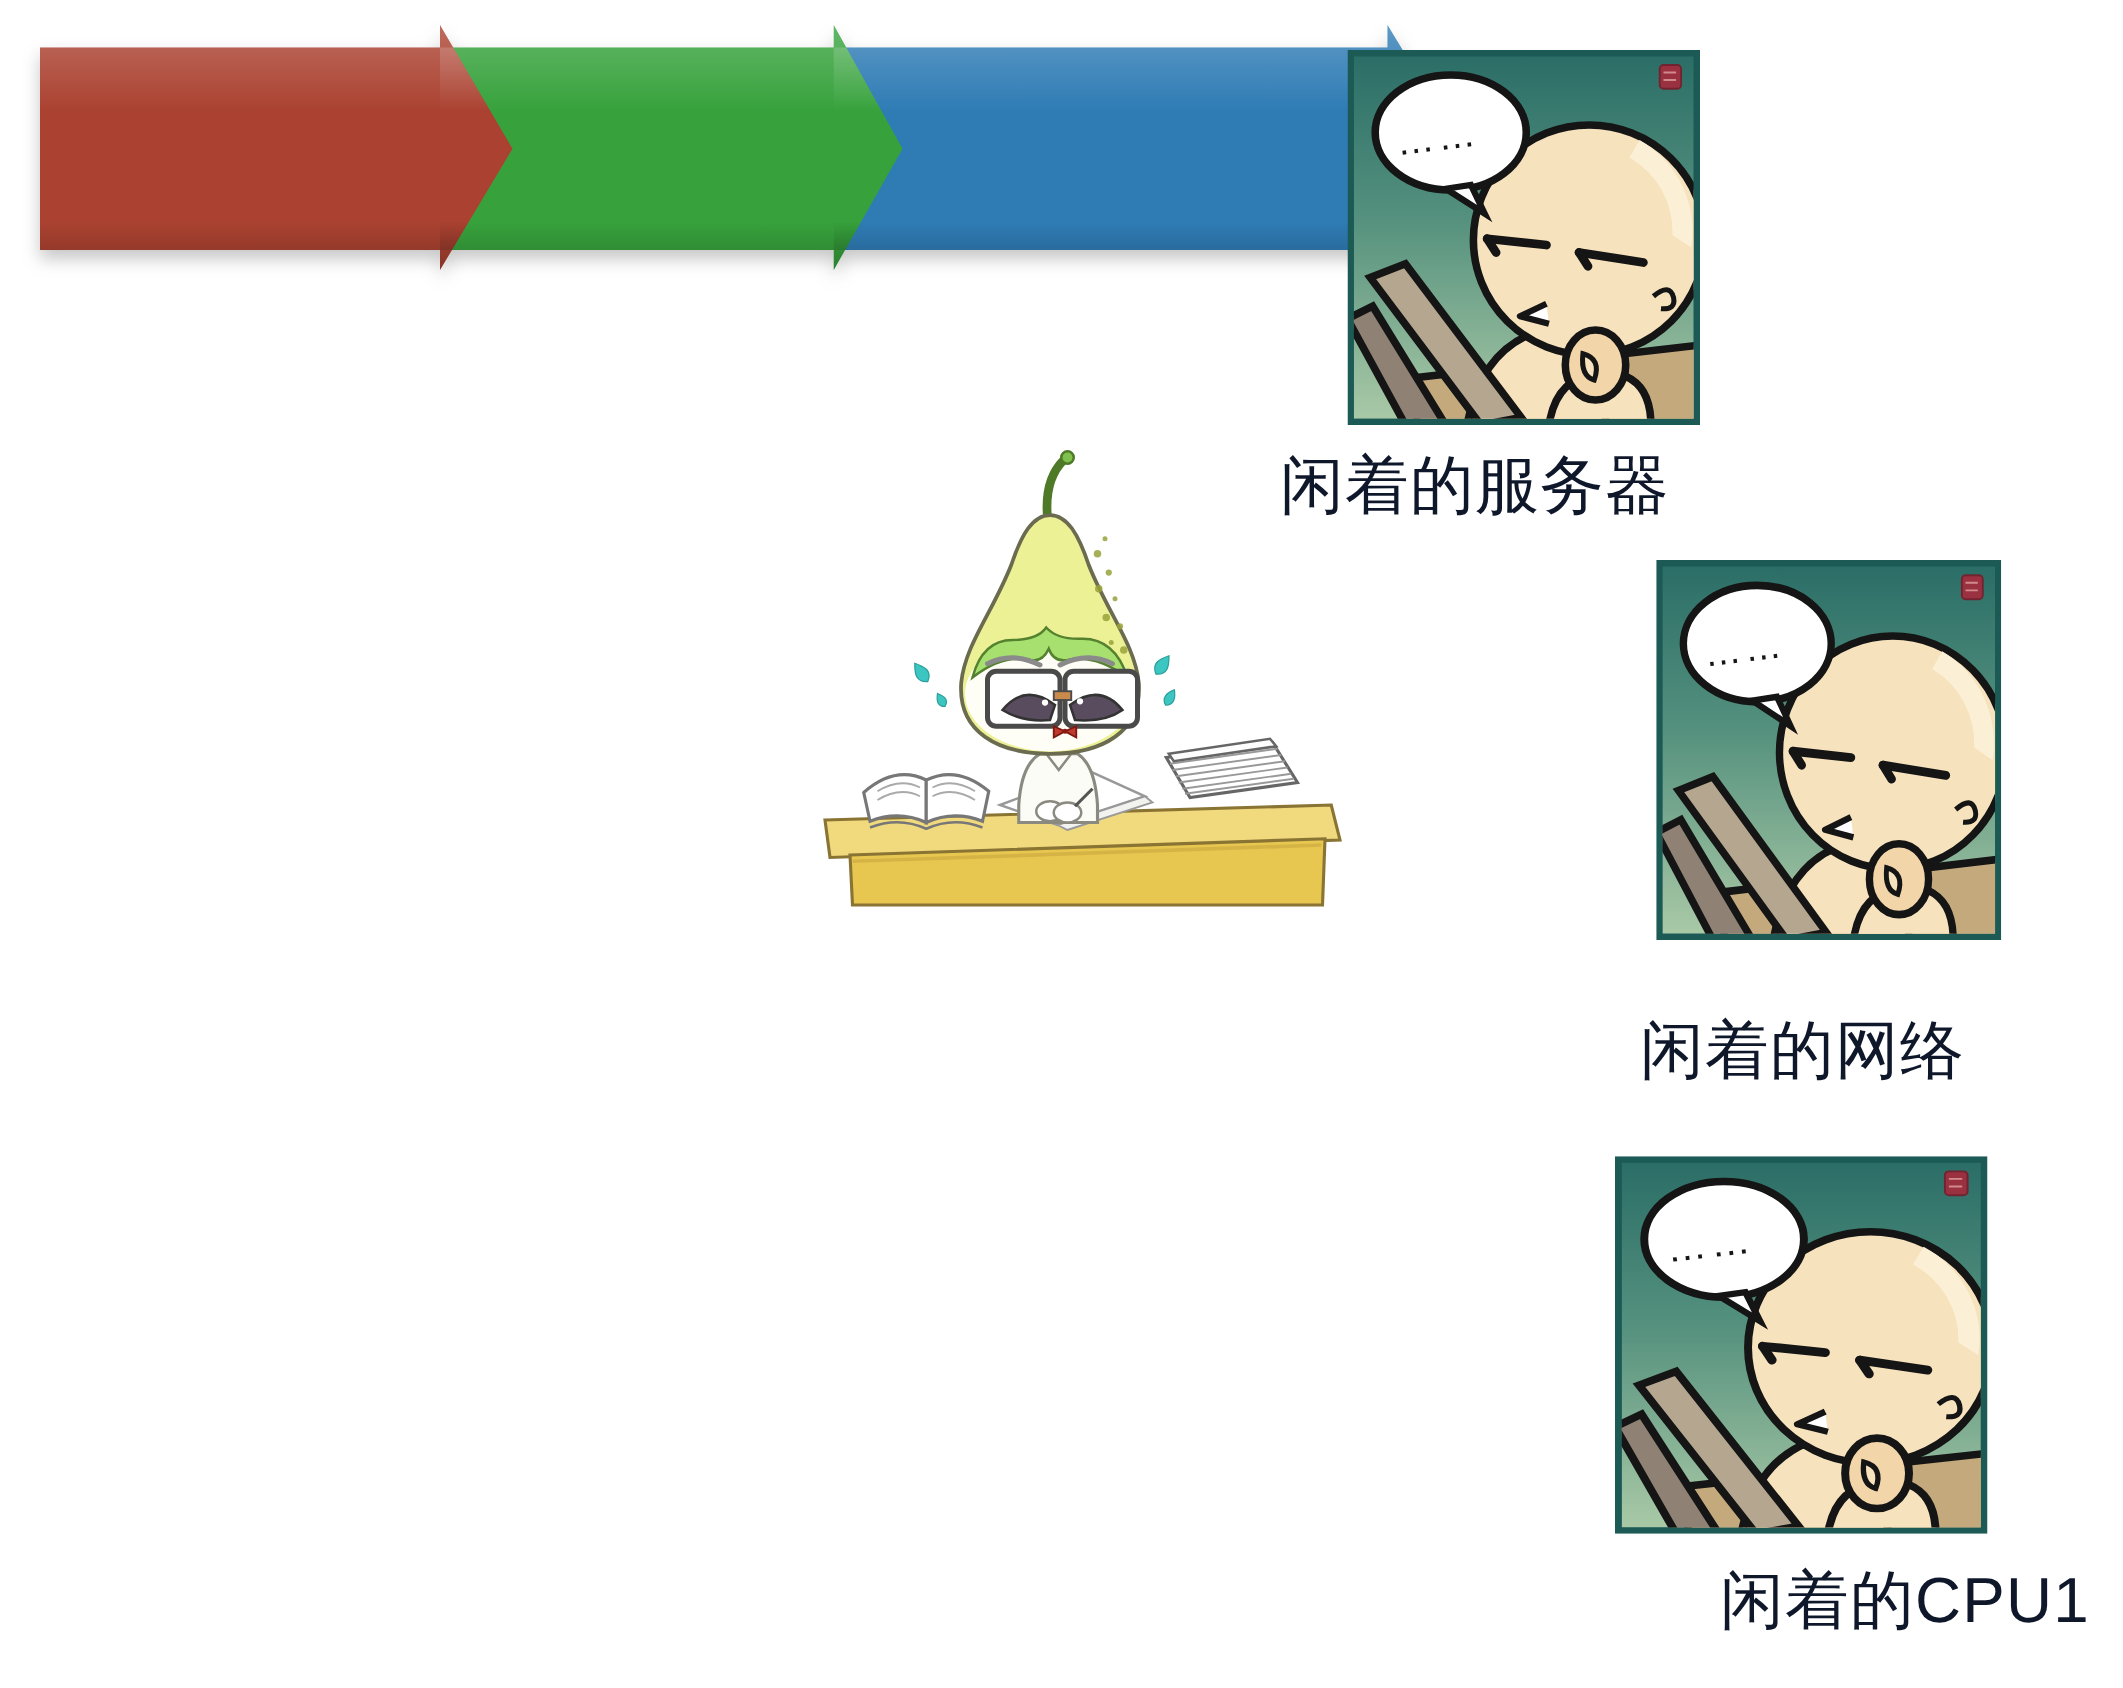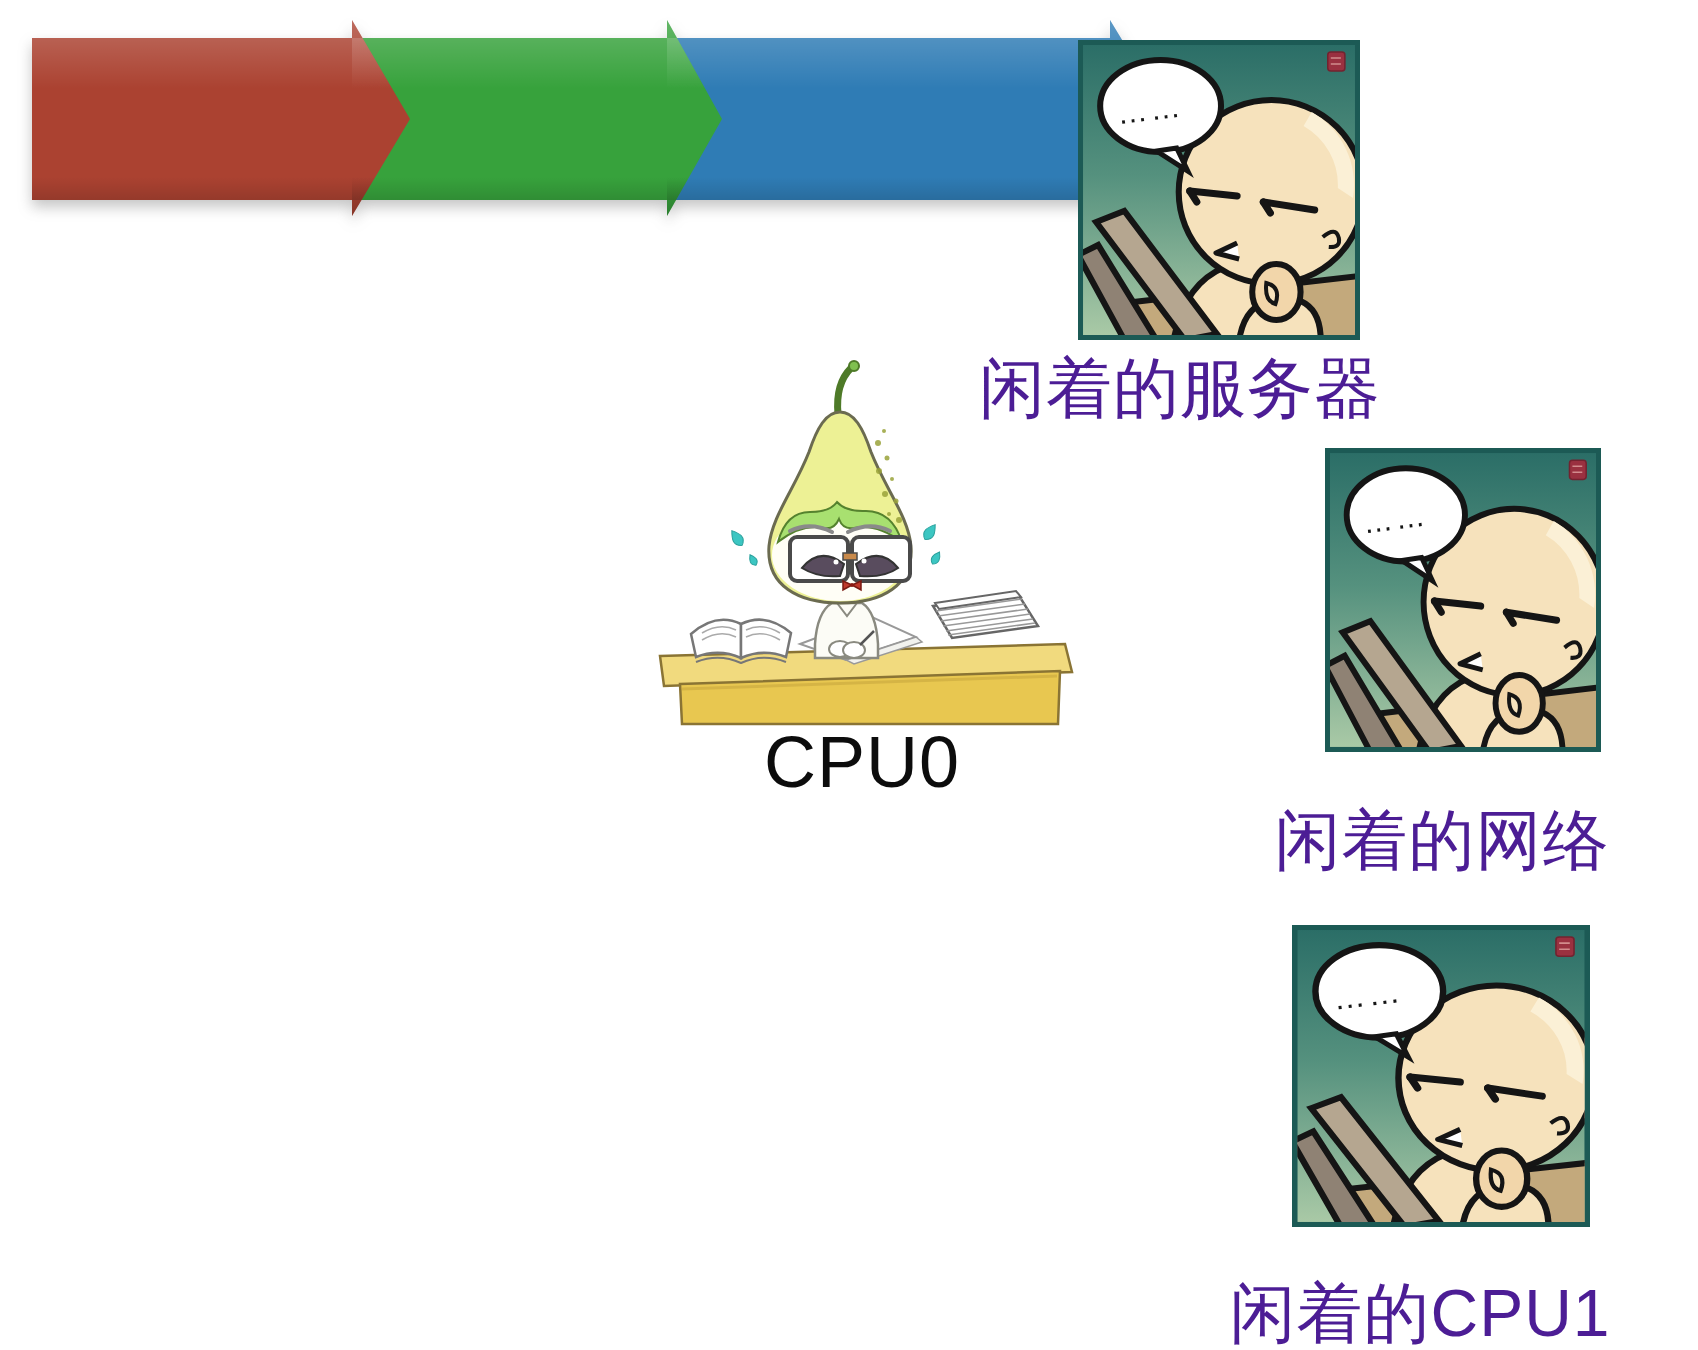--- a/index.html
+++ b/index.html
@@ -24,25 +24,25 @@
     color:#0c0c0c;font-size:72px;line-height:1;letter-spacing:1px;white-space:nowrap;
   }
   
   .pear-svg{left:640px;top:340px;width:440px;height:390px;}
   
   .meme1{left:1078px;top:40px;width:282px;height:300px;}
   .meme2{left:1325px;top:448px;width:276px;height:304px;}
   .meme3{left:1292px;top:925px;width:298px;height:302px;}
   .idle-caption{
     position:absolute;transform:translate(-50%,-50%);
-    color:#4c1d95;font-size:66px;line-height:1;white-space:nowrap;letter-spacing:1px;
+    color:#0f172a;font-size:51px;line-height:1;white-space:nowrap;letter-spacing:1px;
   }
   .cap1{left:1180px;top:388px;}
   .cap2{left:1442px;top:840px;}
-  .cap3{left:1420px;top:1280px;margin-top:33px;}
+  .cap3{left:1524px;top:1280px;}
   .hidden-defs{position:absolute;width:0;height:0;overflow:hidden;}
 </style>
 </head>
 <body>
 
 <div class="canvas">
 
   <svg class="hidden-defs" aria-hidden="true">
     <defs>
       <linearGradient id="memebg" x1="0" y1="0" x2="0" y2="1">
@@ -196,21 +196,20 @@
     </g>
 
     <g fill="#3cc6c2" stroke="#2aa09c" stroke-width="1">
       <path d="M0,-9 C5,-2 8,4 0,9 C-8,4 -5,-2 0,-9 Z" transform="translate(97,198) rotate(-35)"></path>
       <path d="M0,-6 C3.5,-1.5 5.5,3 0,6 C-5.5,3 -3.5,-1.5 0,-6 Z" transform="translate(113,220) rotate(-30)"></path>
       <path d="M0,-9 C5,-2 8,4 0,9 C-8,4 -5,-2 0,-9 Z" transform="translate(290,192) rotate(35)"></path>
       <path d="M0,-7 C4,-2 6,3.5 0,7 C-6,3.5 -4,-2 0,-7 Z" transform="translate(296,218) rotate(30)"></path>
     </g>
   </svg>
 
-  <div class="cpu0-label">CPU0</div>
 
   <svg class="abs meme1" viewBox="0 0 280 300" preserveAspectRatio="none">
       <use href="#meme-art"></use>
     </svg>
   <div class="idle-caption cap1">闲着的服务器</div>
 
   <svg class="abs meme2" viewBox="0 0 280 300" preserveAspectRatio="none">
       <use href="#meme-art"></use>
     </svg>
   <div class="idle-caption cap2">闲着的网络</div>

